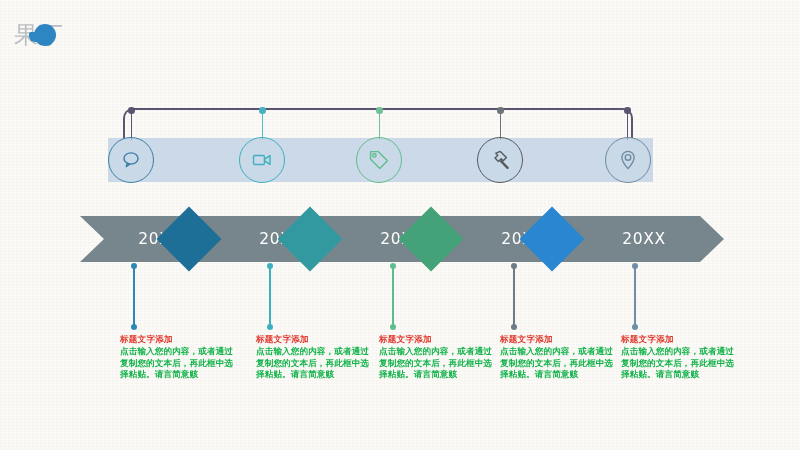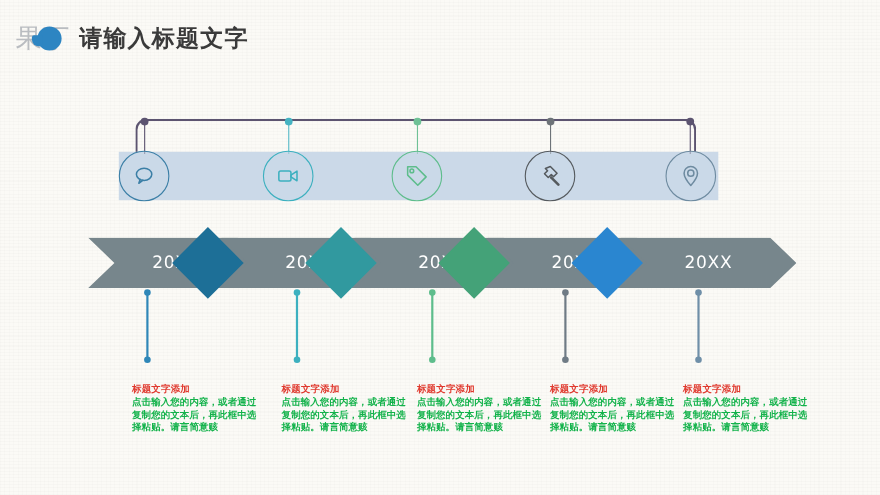--- a/index.html
+++ b/index.html
@@ -159,21 +159,21 @@
     position: absolute;
     left: -2.4px;
     width: 6.4px; height: 6.4px;
     border-radius: 50%;
   }
 
   
   .block {
     position: absolute;
     width: 118px;
-    top: 348px;
+    top: 334px;
     font-family: Liberation Serif, serif;
   }
   .block .bt {
     font-size: 8.6px;
     line-height: 11.5px;
     color: #e03a2f;
     font-weight: 700;
     letter-spacing: 0.2px;
     margin-bottom: 0.5px;
   }
@@ -188,21 +188,20 @@
 </head>
 <body>
 
 <div id="slide">
 
   <div id="header">
     <div id="logo">
       <span class="glyph">果丁</span>
       <span class="blob"></span>
     </div>
-    <div id="slide-title">请输入标题文字</div>
   </div>
 
   <div id="bracket"></div>
 
   <div id="band"></div>
 
   <div class="stem" style="left:131px; background:#5c5470;">
     <span class="dot" style="background:#5c5470;"></span>
   </div>
   <div class="stem" style="left:262px; background:#55b9c6;">

